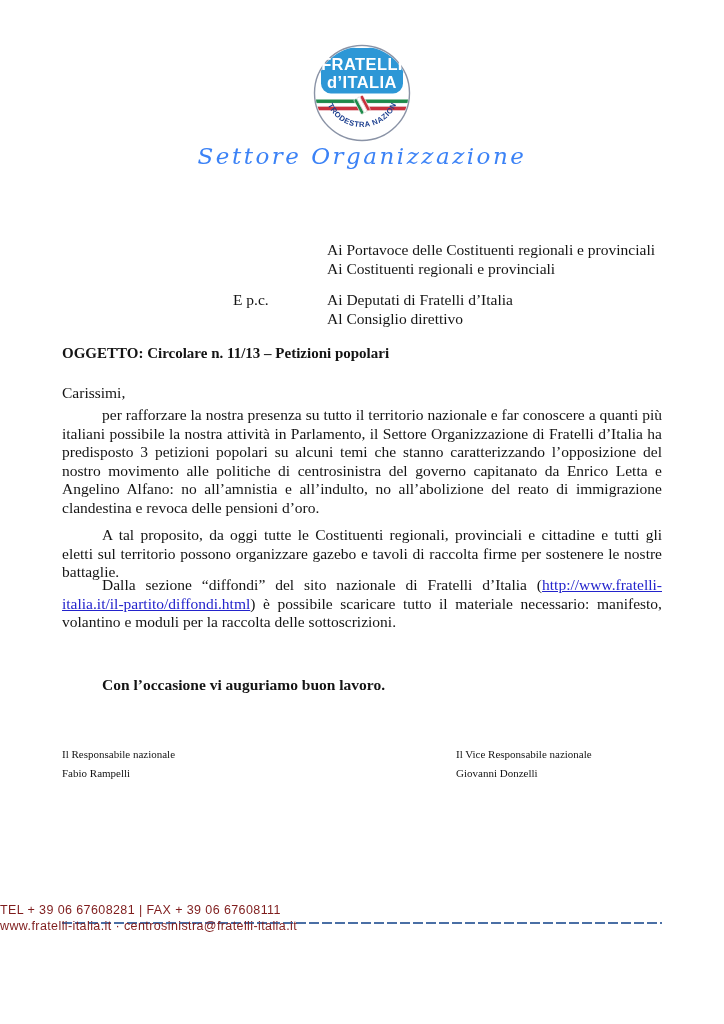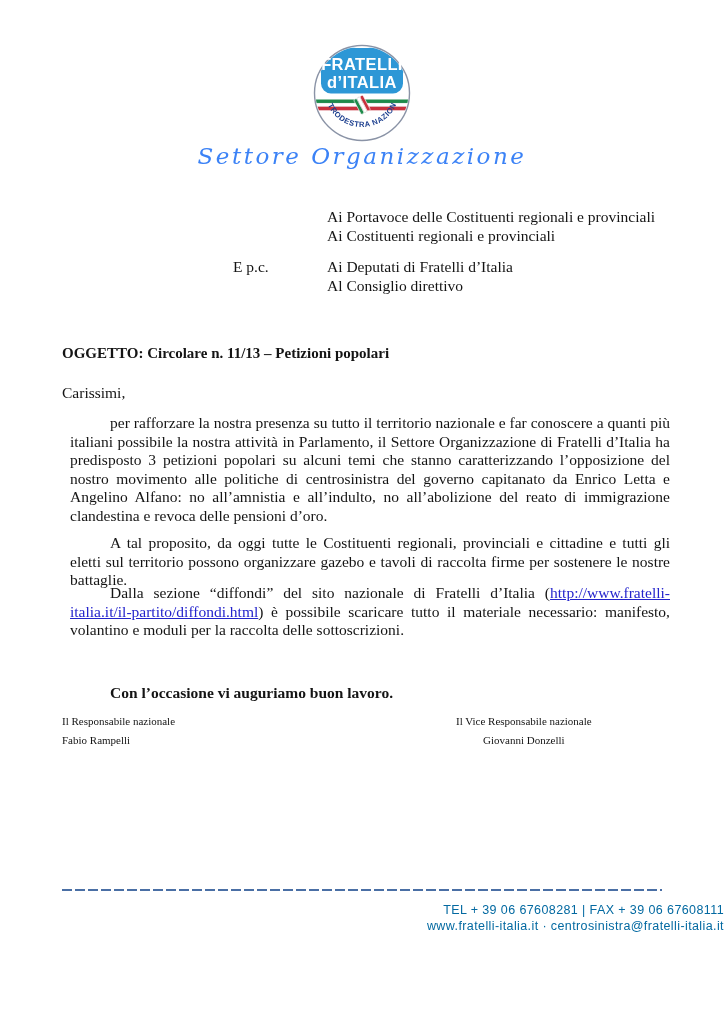--- a/index.html
+++ b/index.html
@@ -1,60 +1,60 @@
 <!DOCTYPE html>
 <html lang="it"><head>
 <meta charset="utf-8">
 <style>
   html,body{margin:0;padding:0;background:#fff;}
   .page{
     position:relative;width:724px;height:1024px;margin:0 auto;background:#ffffff;
     font-family:"Liberation Serif",serif;color:#141414;overflow:hidden;border-radius:6px;
   }
-  .abs{position:absolute;left:62px;width:600px;}
+  .abs{position:absolute;left:62px;width:600px;margin-top:33px;}
   .full{position:absolute;left:0;width:724px;}
 
   
   .logo-wrap{top:43px;display:flex;justify-content:center;}
   .dept{
     top:143px;text-align:center;
     font-family:"DejaVu Serif",serif;font-style:italic;font-weight:500;
     font-size:23px;letter-spacing:2.5px;color:#3b82f6;
   }
 
   
   .recipients{top:208px;font-size:15.5px;line-height:18.5px;}
   .recip-line{padding-left:265px;}
   .cc-group{margin-top:13px;position:relative;}
   .cc-label{position:absolute;left:171px;top:0;}
 
   .subject{top:345px;font-weight:bold;font-size:15px;margin:0;}
   .salutation{top:384px;font-size:15.5px;margin:0;font-family:Liberation Serif, serif;}
 
-  .body-par{font-size:15.5px;line-height:18.6px;margin:8px;}
+  .body-par{font-size:15.5px;line-height:18.6px;margin:0;}
   .justify{text-align:justify;}
   .indent{text-indent:40px;}
   .p1{top:406px;}
   .p2{top:526px;}
   .p3{top:576px;}
   .p4{top:676px;font-weight:bold;}
 
   a.doc-link{color:#2323cc;text-decoration:underline;cursor:pointer;}
 
   .signatures{top:712px;font-size:11px;line-height:18.5px;}
-  .sig-right{position:absolute;left:394px;top:0;text-align:center;}
+  .sig-right{position:absolute;left:394px;top:0;}
 
   .footer-rule{
     top:889px;height:2px;
     background:repeating-linear-gradient(90deg,#4a6fa5 0 10px,transparent 10px 13px);
   }
   .footer-text{
-    top:903px;text-align:right;
+    top:903px;text-align:left;
     font-family:"Liberation Sans",sans-serif;font-size:12.5px;line-height:15.5px;
-    color:#0369a1;letter-spacing:0.4px;
+    color:#7f1d1d;letter-spacing:0.4px;
   }
 
   
   .logo-wrap svg{width:100px;height:100px;display:block;}
 </style>
 </head>
 <body>
 
 <div class="page">
 

